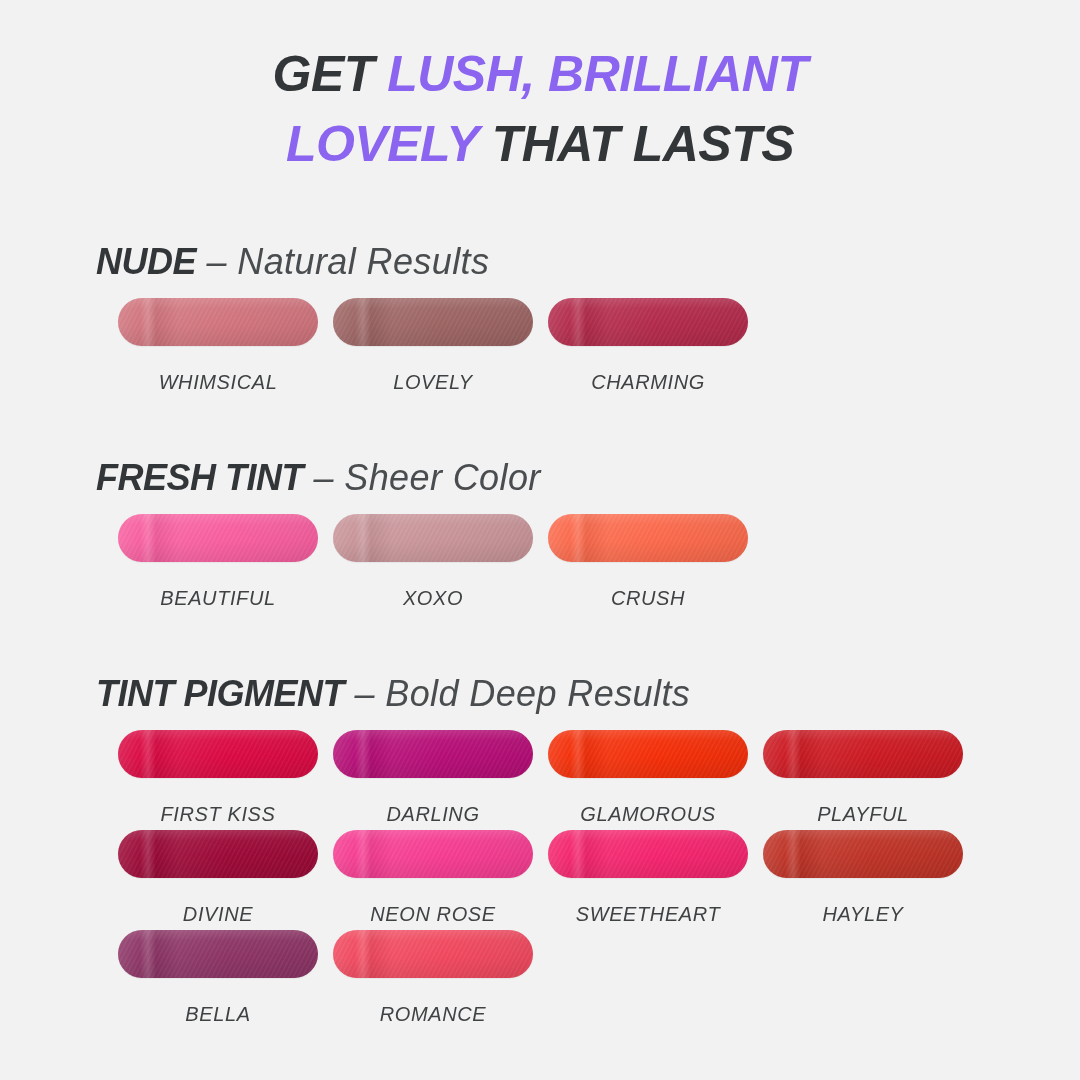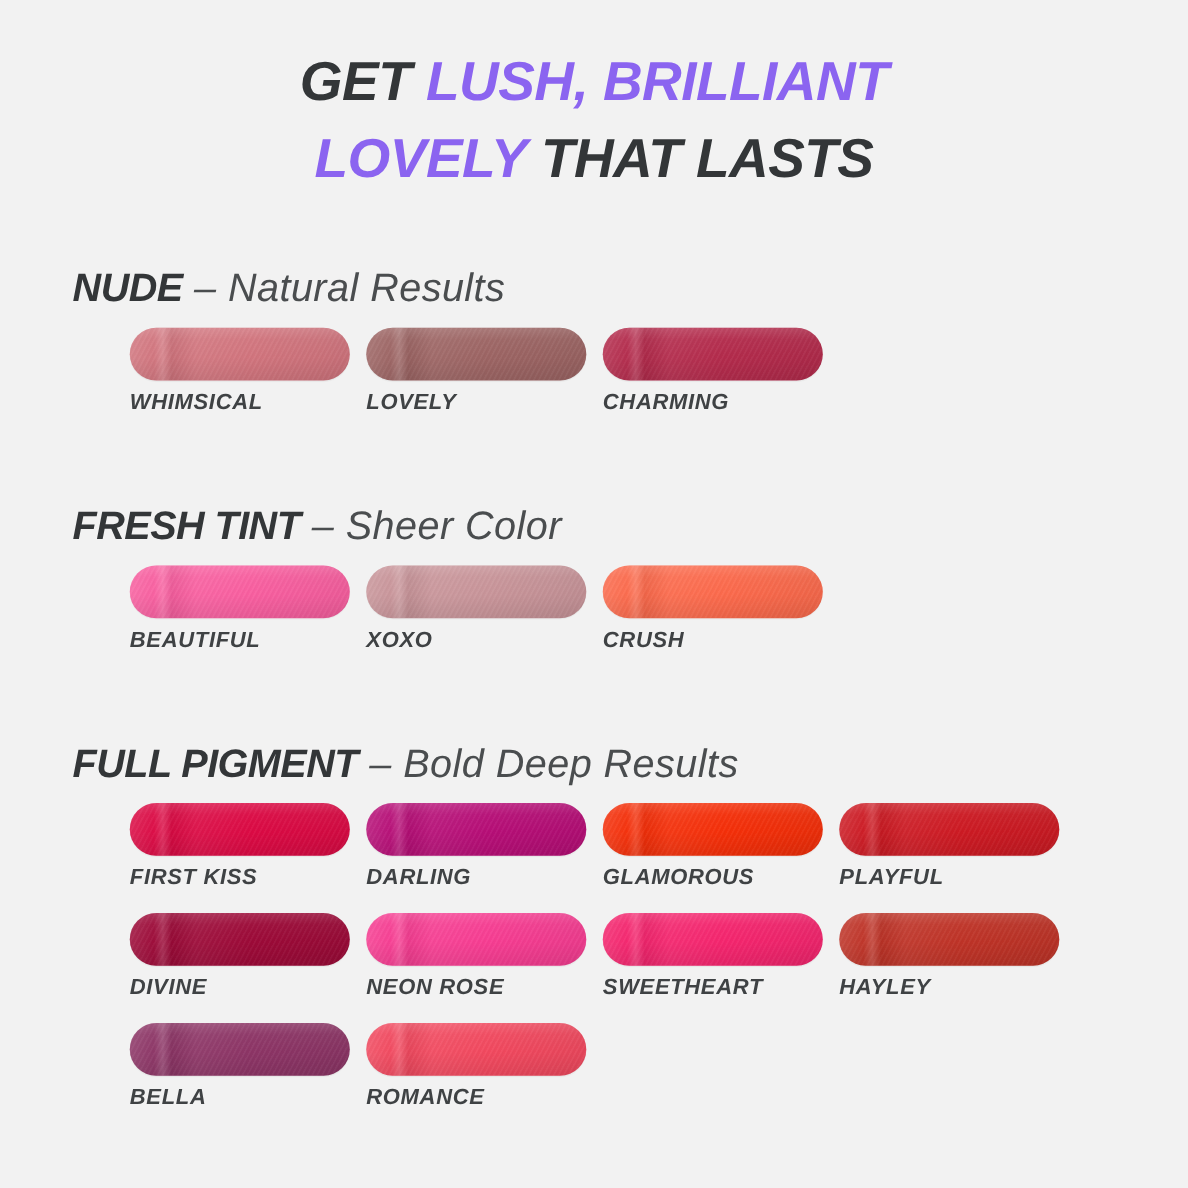--- a/index.html
+++ b/index.html
@@ -35,21 +35,21 @@
 
   
   .sections {
     position: absolute;
     top: 240px;
     left: 0;
     width: 1080px;
   }
   .section { position: relative; }
   .section-header {
-    padding-left: 66px;
+    padding-left: 96px;
     font-style: italic;
     font-size: 36px;
     line-height: 44px;
     color: #3b3e40;
     white-space: nowrap;
     margin-bottom: 14px;
   }
   .sh-strong {
     font-weight: bold;
     letter-spacing: -0.5px;
@@ -110,28 +110,29 @@
         rgba(255,255,255,0.03) 22%,
         rgba(0,0,0,0.00) 55%,
         rgba(0,0,0,0.07) 100%),
       repeating-linear-gradient(118deg,
         rgba(255,255,255,0.045) 0px,
         rgba(255,255,255,0.045) 1px,
         rgba(0,0,0,0.025) 2px,
         rgba(0,0,0,0.00) 4px);
   }
   .swatch-label {
-    margin-top: 8px;
+    margin-top: 24px;
     font-style: italic;
-    font-weight: 700;
+    font-weight: 400;
     font-size: 20px;
     line-height: 24px;
     letter-spacing: 0.6px;
     color: #3f4244;
     white-space: nowrap;
+    text-align: center;
   }
 </style>
 </head>
 <body style="background: rgb(242, 242, 242);">
 
 <div class="headline">
   <span class="hl-line"><span>GET </span><span class="hl-accent">LUSH, BRILLIANT</span></span>
   <span class="hl-line"><span class="hl-accent">LOVELY</span><span> THAT LASTS</span></span>
 </div>
 
@@ -164,21 +165,21 @@
           <div class="swatch" style="background: rgb(201, 149, 154);"></div>
           <div class="swatch-label">XOXO</div>
         </div>
         <div class="swatch-cell">
           <div class="swatch" style="background: rgb(252, 106, 76);"></div>
           <div class="swatch-label">CRUSH</div>
         </div>
       </div>
     </div>
     <div class="section" style="margin-top: 58px;">
-      <div class="section-header"><span class="sh-strong">FULL PIGMENT</span><span class="sh-light"> – Bold Deep Results</span></div>
+      <div class="section-header"><span class="sh-strong">TINT PIGMENT</span><span class="sh-light"> – Bold Deep Results</span></div>
       <div class="swatch-grid">
         <div class="swatch-cell">
           <div class="swatch" style="background: rgb(220, 10, 68);"></div>
           <div class="swatch-label">FIRST KISS</div>
         </div>
         <div class="swatch-cell">
           <div class="swatch" style="background: rgb(183, 14, 119);"></div>
           <div class="swatch-label">DARLING</div>
         </div>
         <div class="swatch-cell">

